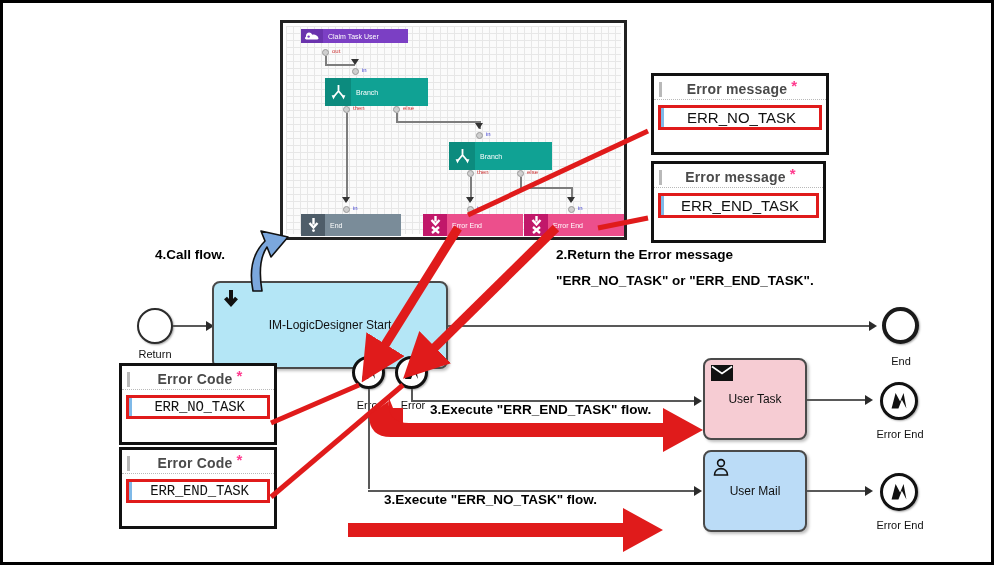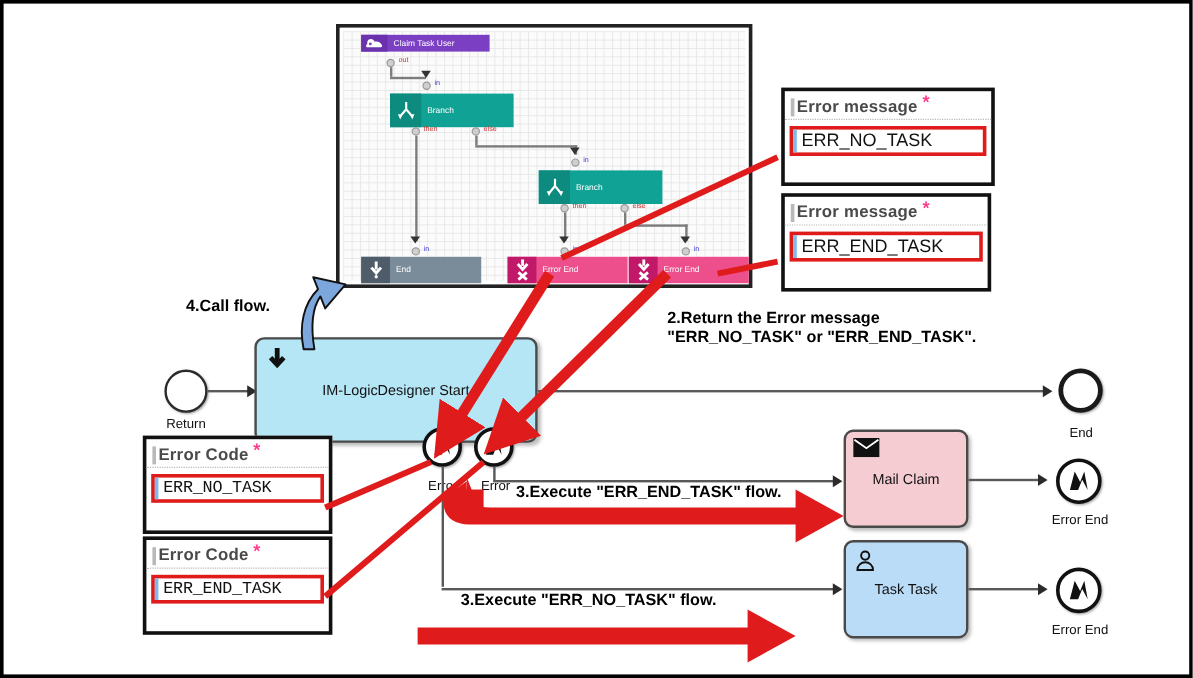--- a/index.html
+++ b/index.html
@@ -28,21 +28,21 @@
   .port{position:absolute;width:7px;height:7px;border-radius:50%;background:#cfcfcf;border:1px solid #9a9a9a;box-sizing:border-box;}
   .plabel{position:absolute;font-size:6px;}
   .plabel.out,.plabel.then,.plabel.else{color:#c33;}
   .plabel.in{color:#3a3ad0;}
   .conn{position:absolute;background:#7d7d7d;}
   .conn.v{width:1.5px;}
   .conn.h{height:1.5px;}
   .arrowhead{position:absolute;width:0;height:0;border-left:4px solid transparent;border-right:4px solid transparent;border-top:6px solid #333;}
 
   
-  .popup{position:absolute;background:#fff;border:3px solid #111;box-sizing:border-box;}
+  .popup{position:absolute;background:#fff;border:3px solid #111;box-sizing:border-box;text-align:center;}
   .popup .ptitle{font-size:14px;font-weight:bold;color:#4a4a4a;padding:4px 6px 2px 10px;position:relative;
      border-bottom:1px dotted #b9b9b9;letter-spacing:.2px;}
   .popup .ptitle .req{color:#ff3b8e;font-size:15px;position:relative;top:-3px;margin-left:4px;}
   .popup .pbar{position:absolute;left:5px;top:6px;width:3px;height:15px;background:#b9b9b9;}
   .popup .pfield{margin:5px 4px 5px 4px;border:3px solid #e01b1b;background:#fff;}
   .popup .pfield .val{font-size:15px;color:#111;padding:1px 4px;white-space:nowrap;
      border-left:3px solid #7fb9e8;font-family:"Liberation Sans",sans-serif;}
   .popup.mono .pfield .val{font-family:"Liberation Mono",monospace;font-size:14px;letter-spacing:-.2px;}
 
   
@@ -228,39 +228,39 @@
 
   <div class="flow v" style="left:408px;top:386px;height:12px;"></div>
   <div class="flow h" style="left:408px;top:397px;width:288px;"></div>
   <div class="fhead" style="left:691px;top:393px;"></div>
 
   <div class="flow v" style="left:365px;top:386px;height:100px;"></div>
   <div class="flow h" style="left:365px;top:487px;width:331px;"></div>
   <div class="fhead" style="left:691px;top:483px;"></div>
 
   <div class="task" style="left:700px;top:355px;width:104px;height:82px;background:#f6ccd3;">
-    <span>Mail Claim</span>
+    <span>User Task</span>
     <span class="ticon">
       <svg width="22" height="16" viewBox="0 0 22 16">
           <rect x="0" y="0" width="22" height="16" fill="#111"></rect>
           <path d="M1 1.5l10 7 10-7" stroke="#fff" stroke-width="1.6" fill="none"></path>
         </svg>
     </span>
   </div>
   <div class="flow h" style="left:804px;top:396px;width:62px;"></div>
   <div class="fhead" style="left:862px;top:392px;"></div>
   <div class="evt err" style="left:877px;top:379px;width:38px;height:38px;">
     <svg width="24" height="24" viewBox="0 0 21 21">
         <path d="M4 17L7.5 3.5l4 7.5 3-7.5L17 17l-4-7.5-3 7.5z" fill="#111"></path>
       </svg>
   </div>
   <div class="evtlbl" style="left:862px;top:425px;width:70px;">Error End</div>
 
   <div class="task" style="left:700px;top:447px;width:104px;height:82px;background:#bbdcf7;">
-    <span>Task Task</span>
+    <span>User Mail</span>
     <span class="ticon">
       <svg width="20" height="20" viewBox="0 0 20 20">
           <circle cx="10" cy="6" r="3.4" fill="none" stroke="#111" stroke-width="1.6"></circle>
           <path d="M3.5 18c0-4 3-6.4 6.5-6.4S16.5 14 16.5 18z" fill="none" stroke="#111" stroke-width="1.6"></path>
         </svg>
     </span>
   </div>
   <div class="flow h" style="left:804px;top:487px;width:62px;"></div>
   <div class="fhead" style="left:862px;top:483px;"></div>
   <div class="evt err" style="left:877px;top:470px;width:38px;height:38px;">
@@ -317,18 +317,18 @@
       <path d="M386 395 L386 420 L400 420 L400 405 L390 405 Z" fill="#e01b1b"></path>
       <path d="M386 398 q-2 22 20 22 L660 420 L660 405 L700 427 L660 449 L660 434 L388 434 q-22 0 -22 -22 Z" fill="#e01b1b"></path>
     </g>
 
     <g>
       <path d="M345 486 L345 520 L620 520 L620 505 L660 527 L620 549 L620 534 L345 534 Z" fill="#e01b1b"></path>
     </g>
   </svg>
 
   <div class="anno" style="left:152px;top:244px;">4.Call flow.</div>
-  <div class="anno" style="left:553px;top:254px;">2.Return the Error message</div>
+  <div class="anno" style="left:553px;top:244px;">2.Return the Error message</div>
   <div class="anno" style="left:553px;top:270px;">"ERR_NO_TASK" or "ERR_END_TASK".</div>
   <div class="anno" style="left:427px;top:399px;">3.Execute "ERR_END_TASK" flow.</div>
   <div class="anno" style="left:381px;top:489px;">3.Execute "ERR_NO_TASK" flow.</div>
 
 </div>
 
 </body></html>

